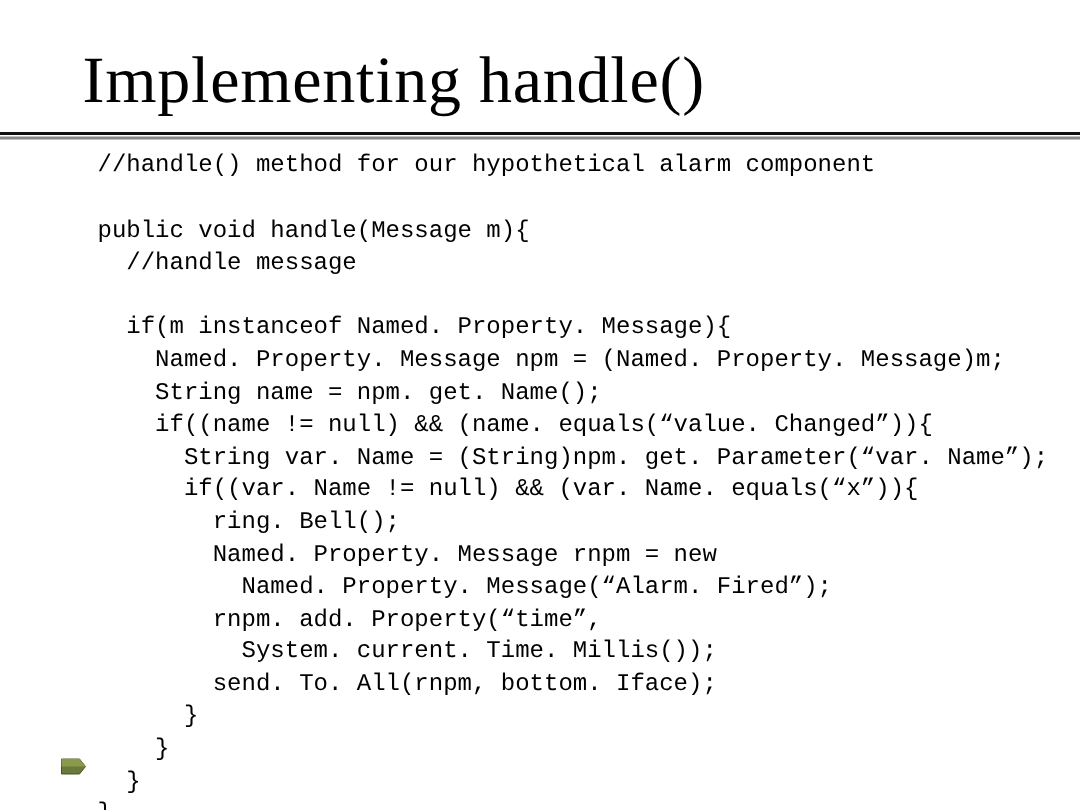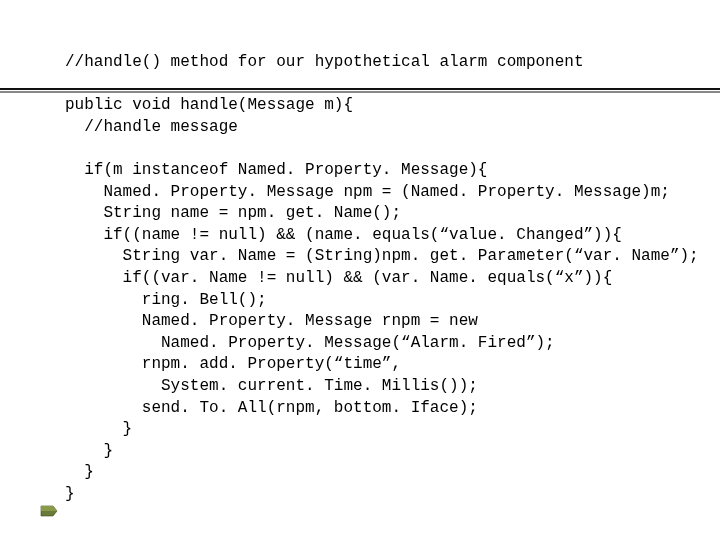--- a/index.html
+++ b/index.html
@@ -58,20 +58,21 @@
     height: 12px;
   }
   .bullet svg {
     display: block;
   }
 </style>
 </head>
 <body>
 
 <div class="slide">
+  <h1 class="title">Implementing handle()</h1>
   <div class="underline"></div>
   <div class="underline-shadow"></div>
 
   <pre class="code">//handle() method for our hypothetical alarm component
 
 public void handle(Message m){
   //handle message
 
   if(m instanceof Named. Property. Message){
     Named. Property. Message npm = (Named. Property. Message)m;

